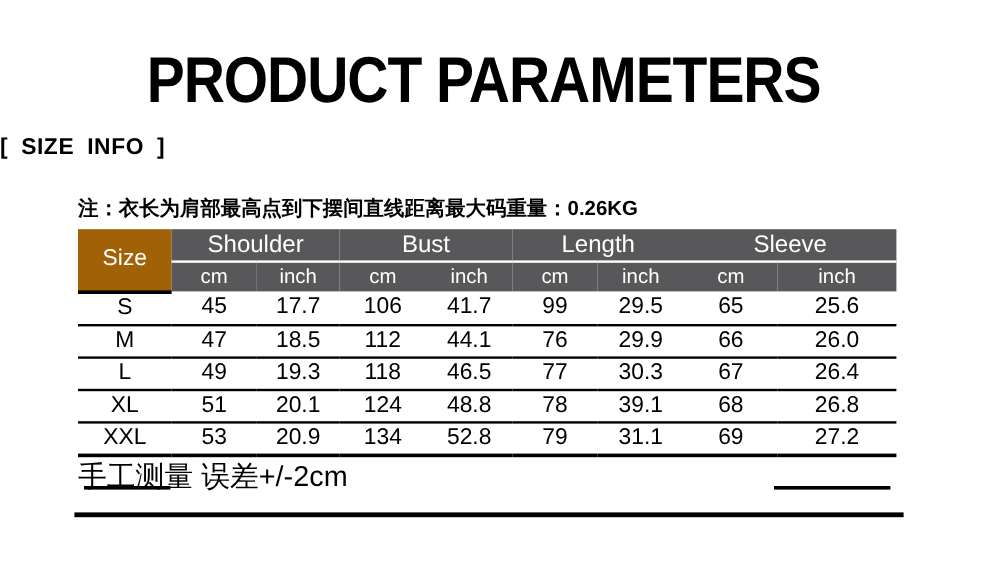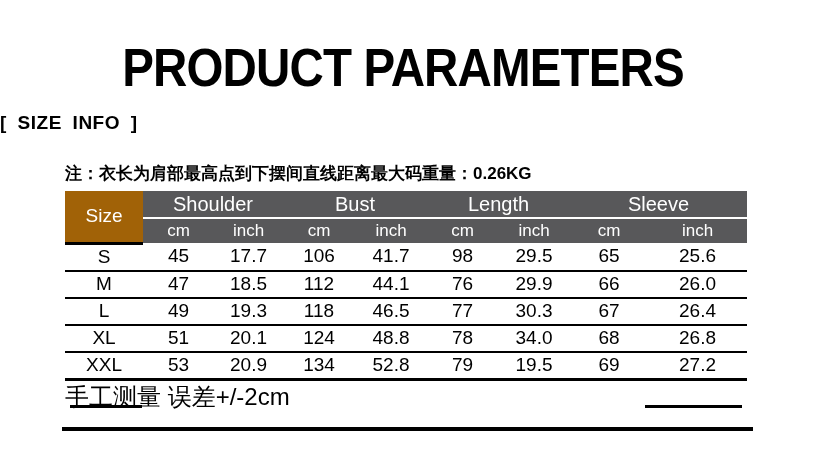--- a/index.html
+++ b/index.html
@@ -89,21 +89,21 @@
         <th class="unit">inch</th>
       </tr>
     </thead>
     <tbody>
       <tr>
         <td>S</td>
         <td>45</td>
         <td>17.7</td>
         <td>106</td>
         <td>41.7</td>
-        <td>98</td>
+        <td>99</td>
         <td>29.5</td>
         <td>65</td>
         <td>25.6</td>
       </tr>
       <tr>
         <td>M</td>
         <td>47</td>
         <td>18.5</td>
         <td>112</td>
         <td>44.1</td>
@@ -123,32 +123,32 @@
         <td>67</td>
         <td>26.4</td>
       </tr>
       <tr>
         <td>XL</td>
         <td>51</td>
         <td>20.1</td>
         <td>124</td>
         <td>48.8</td>
         <td>78</td>
-        <td>34.0</td>
+        <td>39.1</td>
         <td>68</td>
         <td>26.8</td>
       </tr>
       <tr class="last">
         <td>XXL</td>
         <td>53</td>
         <td>20.9</td>
         <td>134</td>
         <td>52.8</td>
         <td>79</td>
-        <td>19.5</td>
+        <td>31.1</td>
         <td>69</td>
         <td>27.2</td>
       </tr>
     </tbody>
   </table>
 
   <div class="footer-note">手工测量 误差+/-2cm</div>
   <div class="dash dash-left"></div>
   <div class="dash dash-right"></div>
   <div class="bottom-line"></div>

